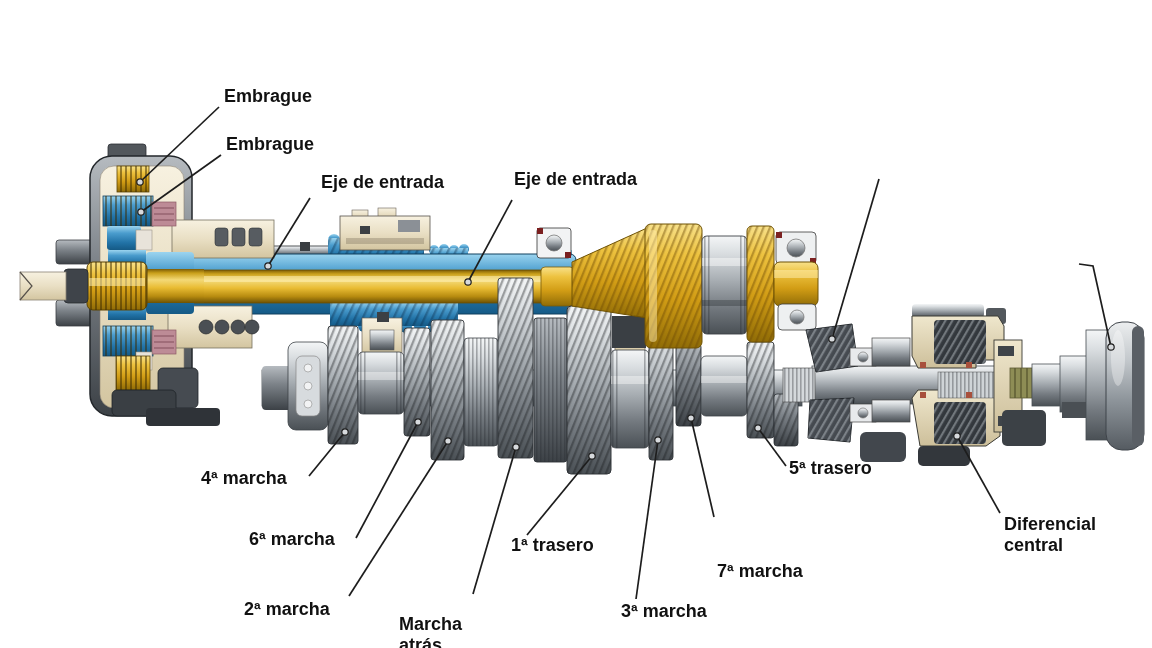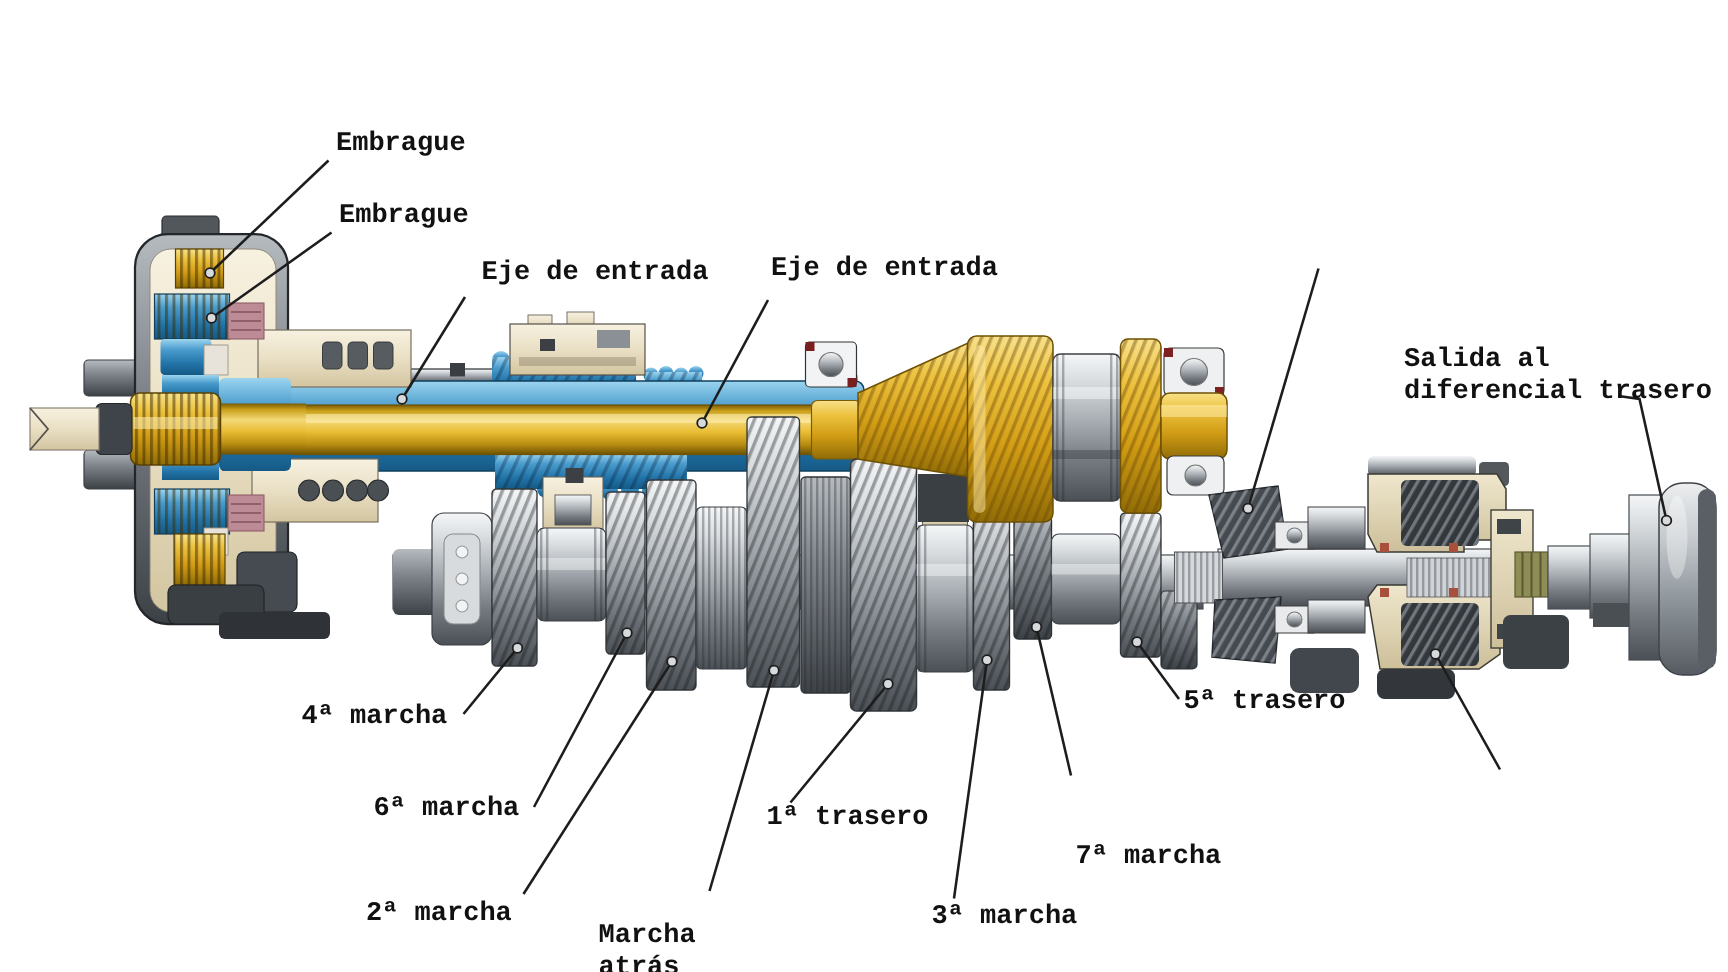--- a/index.html
+++ b/index.html
@@ -1,18 +1,18 @@
 <!DOCTYPE html>
 <html><head>
 <meta charset="utf-8">
 <style>
   html,body{margin:0;padding:0;background:#fff;}
   .stage{
     position:relative;width:1152px;height:648px;background:#ffffff;
-    overflow:hidden;font-family:Liberation Mono, monospace;
+    overflow:hidden;font-family:Liberation Sans, sans-serif;
   }
   .stage svg{position:absolute;left:0;top:0;}
   .lbl{
     position:absolute;font-weight:bold;font-size:18px;line-height:1.14;
     color:#111;white-space:nowrap;
   }
   .lbl.wrap{white-space:normal;}
   .lbl-embrague-1{left:224px;top:86px;}
   .lbl-embrague-2{left:226px;top:134px;}
   .lbl-eje-1{left:321px;top:172px;}
@@ -460,22 +460,22 @@
           <circle cx="758" cy="428" r="3.2"></circle>
       <circle cx="957" cy="436" r="3.2"></circle>
     </g>
   </g>
 </svg>
 
   <div class="lbl lbl-embrague-1">Embrague</div>
   <div class="lbl lbl-embrague-2">Embrague</div>
   <div class="lbl lbl-eje-1">Eje de entrada</div>
   <div class="lbl lbl-eje-2">Eje de entrada</div>
-  <div class="lbl wrap lbl-salida-tras">Salida al diferencial trasero</div>
   <div class="lbl lbl-m4">4ª marcha</div>
   <div class="lbl lbl-m6">6ª marcha</div>
   <div class="lbl lbl-m2">2ª marcha</div>
   <div class="lbl wrap lbl-atras">Marcha atrás</div>
   <div class="lbl lbl-m1">1ª trasero</div>
   <div class="lbl lbl-m3">3ª marcha</div>
   <div class="lbl lbl-m7">7ª marcha</div>
   <div class="lbl lbl-m5">5ª trasero</div>
+  <div class="lbl wrap lbl-difc">Diferencial central</div>
 </div>
 
 </body></html>

